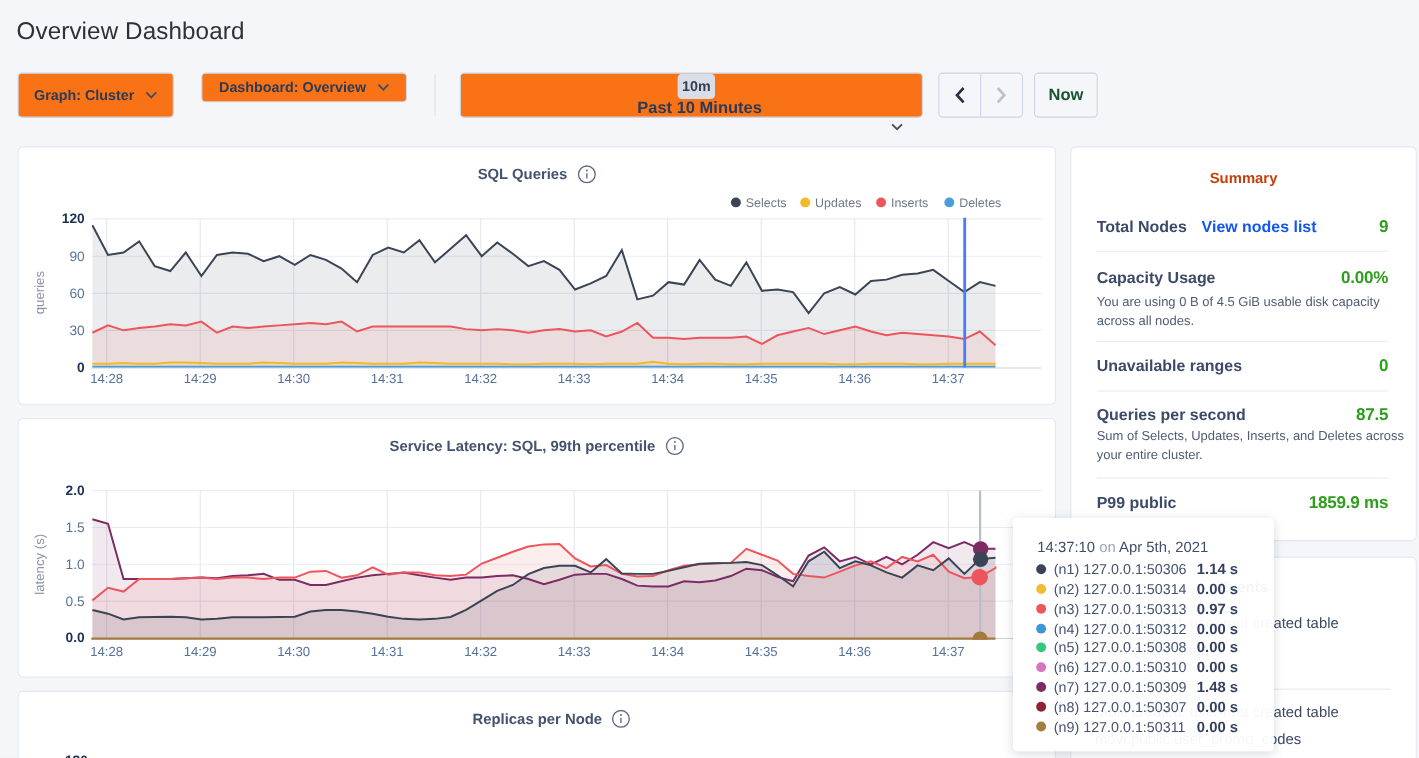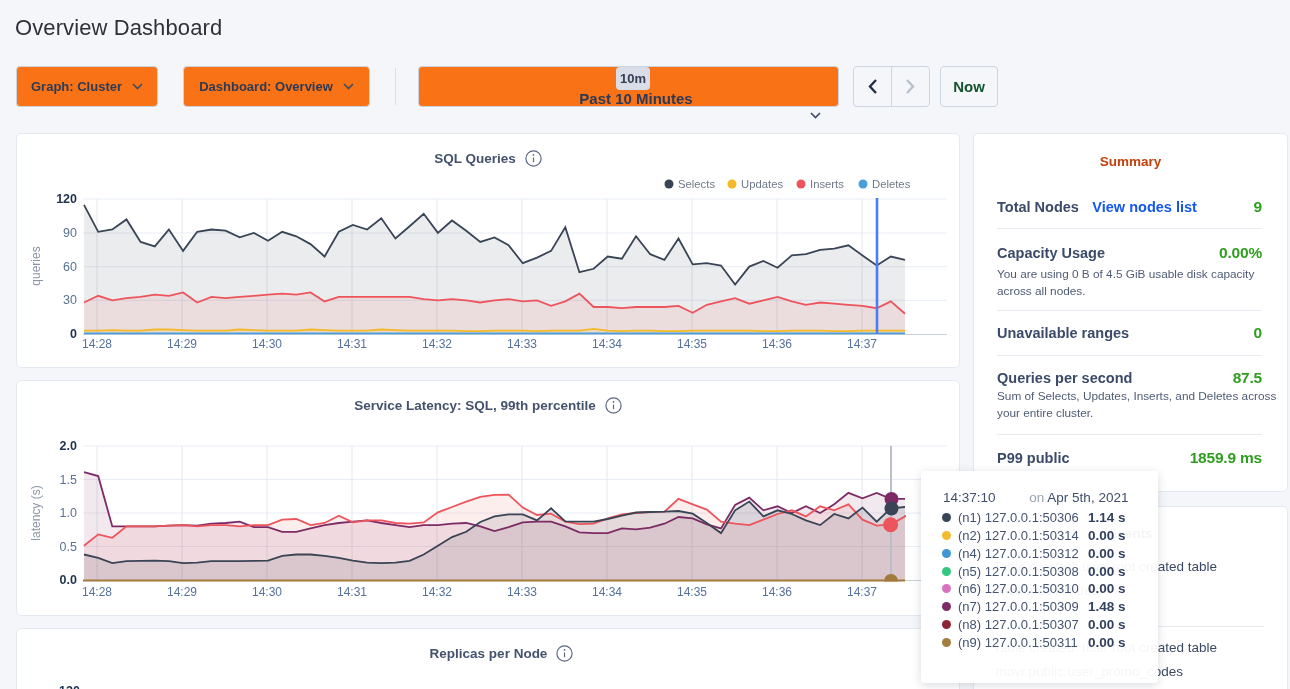--- a/index.html
+++ b/index.html
@@ -17,21 +17,21 @@
 .tname { margin-left:7px; font-size:13px; color:#44536f; }
 .tval { position:absolute; left:167px; font-size:13.5px; font-weight:bold; color:#33405e; }
 .evline { position:absolute; font-size:13.5px; color:#3c4963; white-space:nowrap; }
 </style></head>
 <body>
 <div style="position:absolute;left:15px;top:15px;font-size:22px;font-weight:400;color:#2e3138;letter-spacing:0.1px;">Overview Dashboard</div>
 
 <div class="drop" style="left:16px;top:66px;width:142px;height:41px;justify-content:center;gap:10px;">Graph: Cluster <svg width="11" height="7" viewBox="0 0 11 7">
       <path d="M1 1l4.5 4.5L10 1" fill="none" stroke="#424e63" stroke-width="1.7"></path>
     </svg></div>
-<div class="drop" style="left:183px;top:66px;width:187px;height:41px;justify-content:center;gap:10px;">Dashboard: Overview <svg width="11" height="7" viewBox="0 0 11 7">
+<div class="drop" style="left:183px;top:66px;width:187px;height:27px;justify-content:center;gap:10px;">Dashboard: Overview <svg width="11" height="7" viewBox="0 0 11 7">
       <path d="M1 1l4.5 4.5L10 1" fill="none" stroke="#424e63" stroke-width="1.7"></path>
     </svg></div>
 <div style="position:absolute;left:395px;top:68px;width:1px;height:37px;background:#d9dee8;"></div>
 <div class="drop" style="left:418px;top:66px;width:421px;height:41px;flex-direction:column;">
   <span style="margin-left:9px;background:#d9dde7;border-radius:4px;font-size:13px;font-weight:bold;padding:4px 4px;color:#343f55;">10m</span>
   <span style="margin-left:15px;font-size:15px;">Past 10 Minutes</span>
   <span style="margin-left:auto;margin-right:17px;"><svg width="11" height="7" viewBox="0 0 11 7">
         <path d="M1 1l4.5 4.5L10 1" fill="none" stroke="#424e63" stroke-width="1.7"></path>
       </svg></span>
 </div>
@@ -211,33 +211,38 @@
 <div style="position:absolute;left:973px;top:506px;width:315px;height:183px;">
   <div style="position:absolute;left:0;right:0;top:20px;text-align:center;font-size:13.5px;font-weight:bold;color:#26324c;">Events</div>
 </div>
 <div class="evline" style="right:73px;top:559px;">Table created: user root created table</div>
 <div class="evline" style="left:997px;top:583px;">movr.public.rides</div>
 <div class="sdiv" style="left:997px;width:267px;top:626px;"></div>
 <div class="evline" style="right:73px;top:640px;">Table created: user root created table</div>
 <div class="evline" style="right:107px;top:664px;">movr.public.user_promo_codes</div>
 
 <div style="position:absolute;left:921px;top:471px;width:237px;height:212px;background:rgba(255,255,255,0.95);border-radius:4px;box-shadow:0 2px 10px rgba(60,70,90,0.2);">
-  <div style="position:absolute;left:22px;top:19px;font-size:13.5px;color:#3f4e6b;">14:37:10 <span style="color:#9aa4b5;margin-left:30px;">on</span> Apr 5th, 2021</div>
+  <div style="position:absolute;left:22px;top:19px;font-size:13.5px;color:#3f4e6b;">14:37:10 <span style="color:#9aa4b5;">on</span> Apr 5th, 2021</div>
   <div style="position:absolute;left:0;top:38px;right:0;">
     <div class="trow">
         <span class="tdot" style="background:#394455"></span>
         <span class="tname">(n1) 127.0.0.1:50306</span>
         <span class="tval">1.14 s</span>
       </div>
       <div class="trow">
         <span class="tdot" style="background:#f2bb33"></span>
         <span class="tname">(n2) 127.0.0.1:50314</span>
         <span class="tval">0.00 s</span>
       </div>
       <div class="trow">
+        <span class="tdot" style="background:#f0545c"></span>
+        <span class="tname">(n3) 127.0.0.1:50313</span>
+        <span class="tval">0.97 s</span>
+      </div>
+      <div class="trow">
         <span class="tdot" style="background:#3f96d2"></span>
         <span class="tname">(n4) 127.0.0.1:50312</span>
         <span class="tval">0.00 s</span>
       </div>
       <div class="trow">
         <span class="tdot" style="background:#36c77e"></span>
         <span class="tname">(n5) 127.0.0.1:50308</span>
         <span class="tval">0.00 s</span>
       </div>
       <div class="trow">

